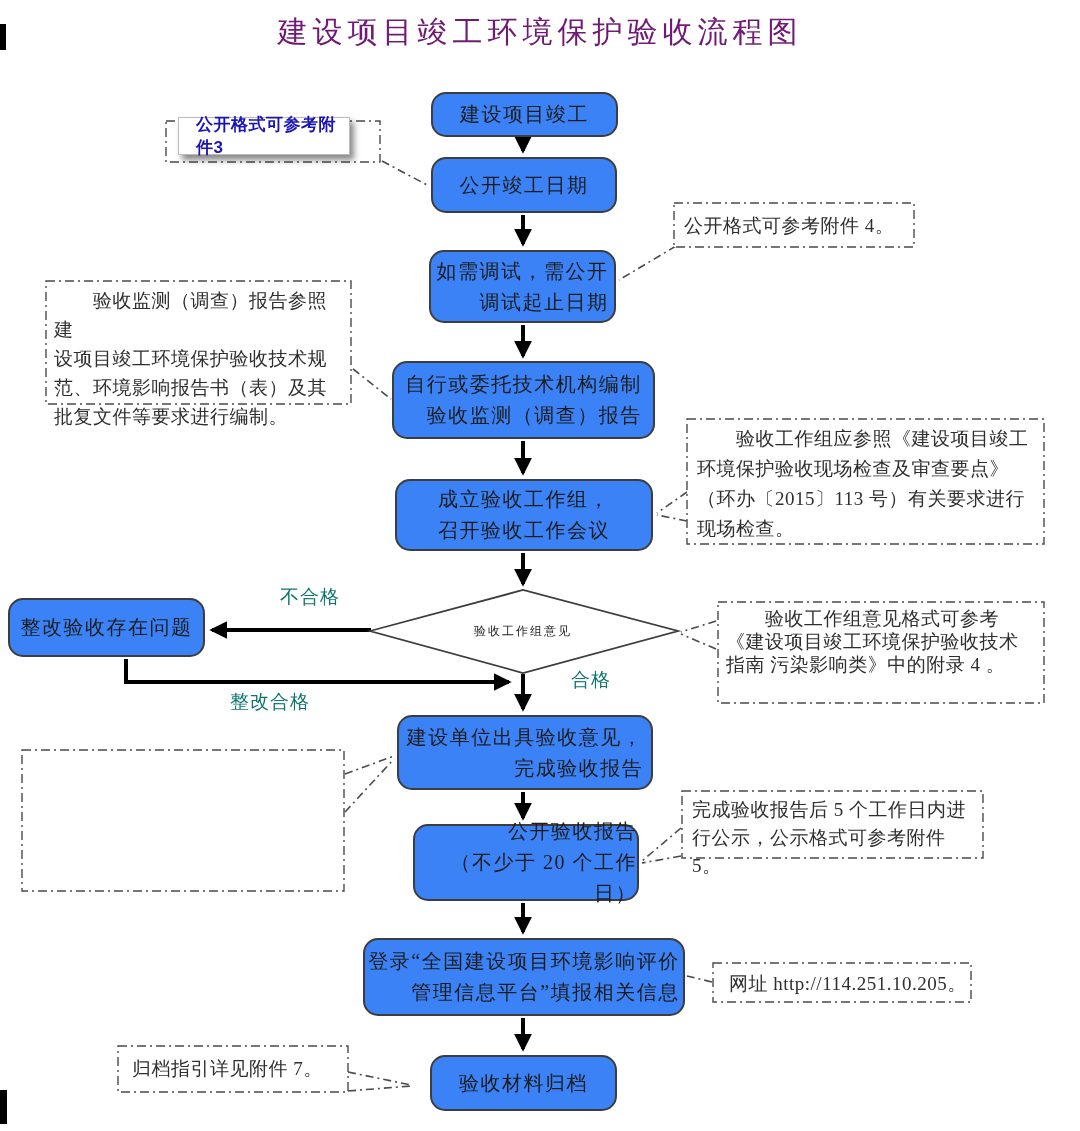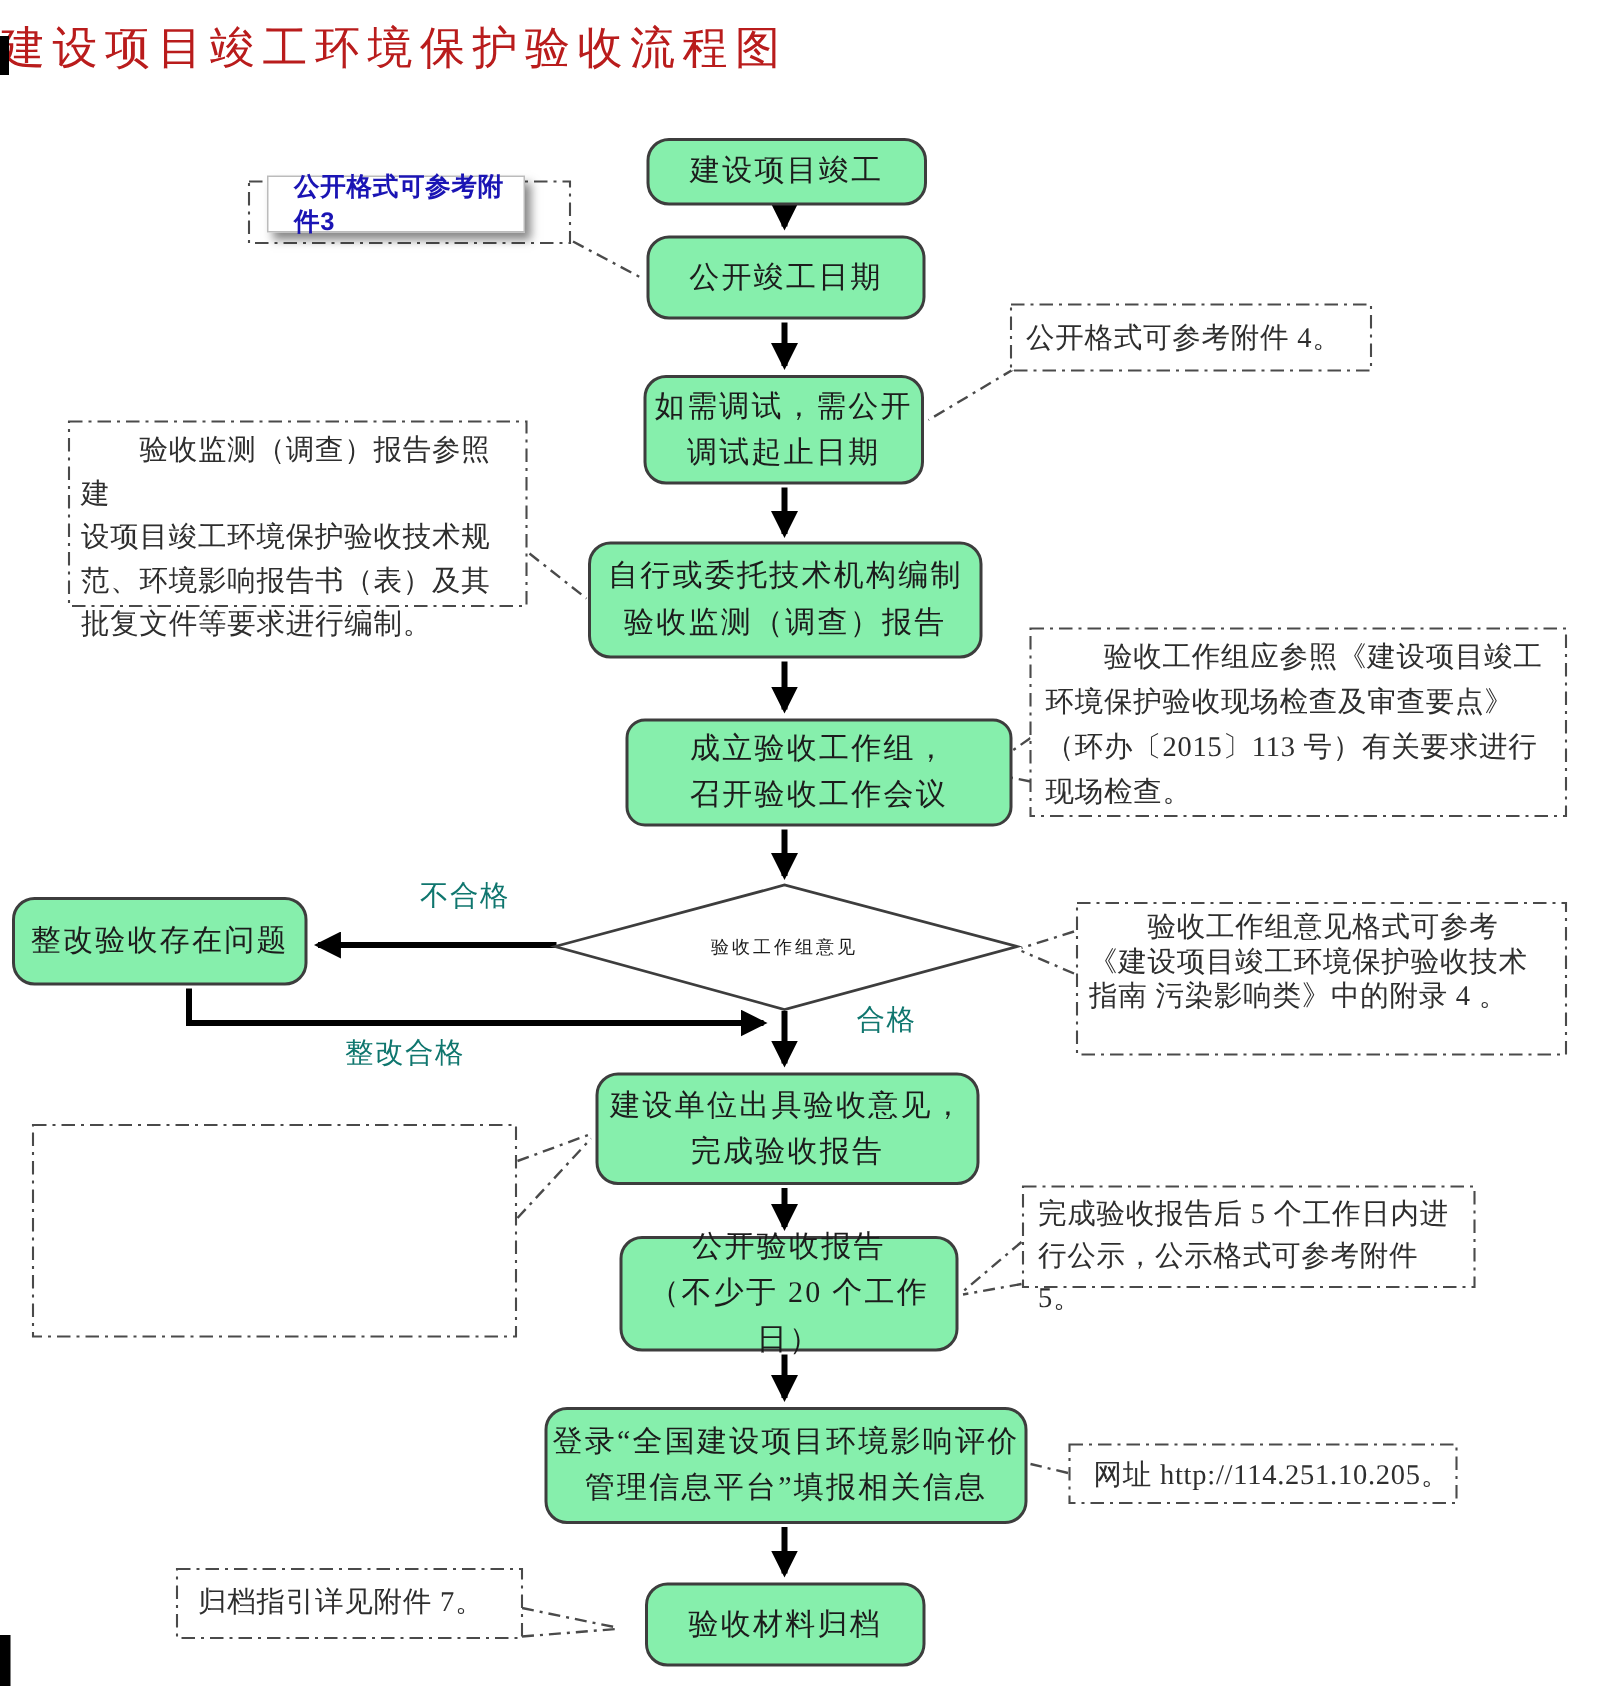--- a/index.html
+++ b/index.html
@@ -2,28 +2,28 @@
 <html><head>
 <meta charset="utf-8">
 <style>
   html,body { margin:0; padding:0; background:#ffffff; }
   .canvas {
     position:relative; width:1080px; height:1131px; background:#ffffff;
     font-family:"Liberation Serif","DejaVu Serif",serif; color:#1e1e1e; overflow:hidden;
   }
   svg.layer { position:absolute; left:0; top:0; z-index:1; }
   .page-title {
-    position:absolute; left:0; top:12px; width:100%; text-align:left;
-    font-size:30px; letter-spacing:5px; color:#b91c1c; z-index:2;
+    position:absolute; left:0; top:12px; width:100%; text-align:center;
+    font-size:30px; letter-spacing:5px; color:#701a75; z-index:2;
   }
   .node {
     position:absolute; z-index:2; box-sizing:border-box;
-    border:2px solid #3d3d3d; border-radius:15px; background:#86efac;
+    border:2px solid #3d3d3d; border-radius:15px; background:#3b82f6;
     display:flex; align-items:center; justify-content:center;
-    text-align:center; font-size:20px; line-height:1.55;
+    text-align:right; font-size:20px; line-height:1.55;
     white-space:pre-line; letter-spacing:1.5px; color:#1c1c1c;
   }
   .diamond-label {
     position:absolute; z-index:2; display:flex; align-items:center; justify-content:center;
     font-size:12px; letter-spacing:2px; color:#1c1c1c; text-align:right;
   }
   .edge-label { position:absolute; z-index:2; font-size:19px; letter-spacing:1px; color:#0f766e; }
   .ann {
     position:absolute; z-index:2; box-sizing:border-box;
     font-size:19px; line-height:29px; color:#2e2e2e;
@@ -99,21 +99,21 @@
   </svg>
 
   <div class="page-title">建设项目竣工环境保护验收流程图</div>
 
   <div class="node" style="left:431px;top:92px;width:187px;height:45px;">建设项目竣工</div>
   <div class="node" style="left:431px;top:157px;width:186px;height:56px;">公开竣工日期</div>
   <div class="node" style="left:429px;top:250px;width:187px;height:73px;">如需调试，需公开
 调试起止日期</div>
   <div class="node" style="left:392px;top:361px;width:263px;height:78px;">自行或委托技术机构编制
 验收监测（调查）报告</div>
-  <div class="node" style="left:417px;top:479px;width:258px;height:72px;border-radius:13px;">成立验收工作组，
+  <div class="node" style="left:395px;top:479px;width:258px;height:72px;">成立验收工作组，
 召开验收工作会议</div>
   <div class="diamond-label" style="left:393px;top:615px;width:260px;height:32px;">验收工作组意见</div>
   <div class="node" style="left:8px;top:598px;width:197px;height:59px;">整改验收存在问题</div>
   <div class="node" style="left:397px;top:715px;width:256px;height:75px;">建设单位出具验收意见，
 完成验收报告</div>
   <div class="node" style="left:413px;top:824px;width:226px;height:77px;">公开验收报告
 （不少于 20 个工作日）</div>
   <div class="node" style="left:363px;top:938px;width:322px;height:78px;">登录“全国建设项目环境影响评价
 管理信息平台”填报相关信息</div>
   <div class="node" style="left:430px;top:1055px;width:187px;height:56px;">验收材料归档</div>

